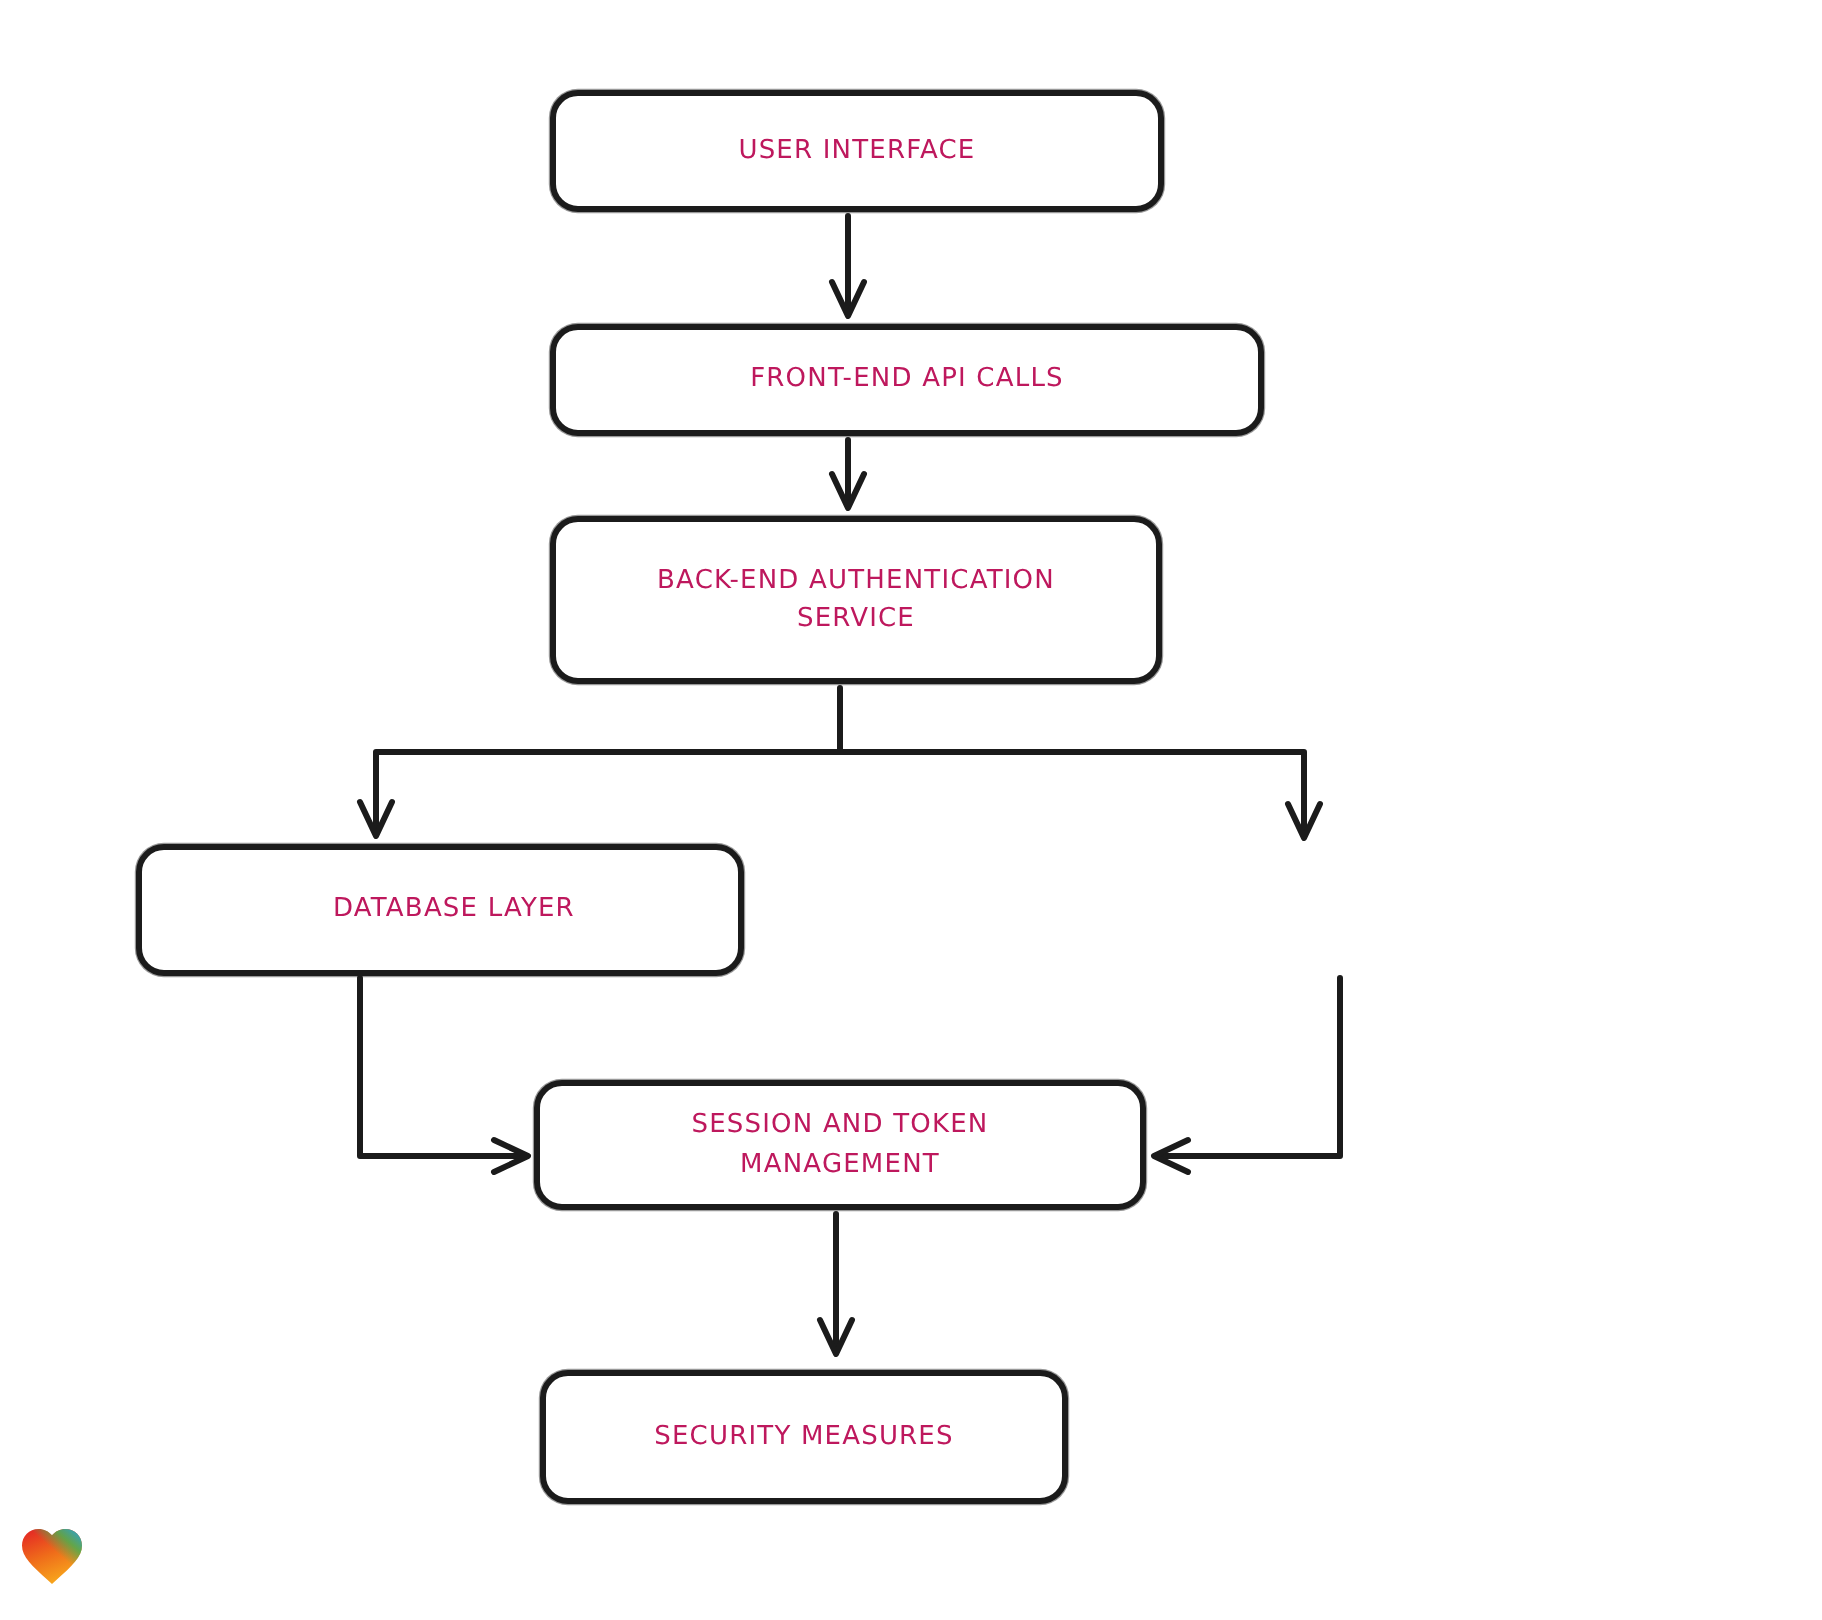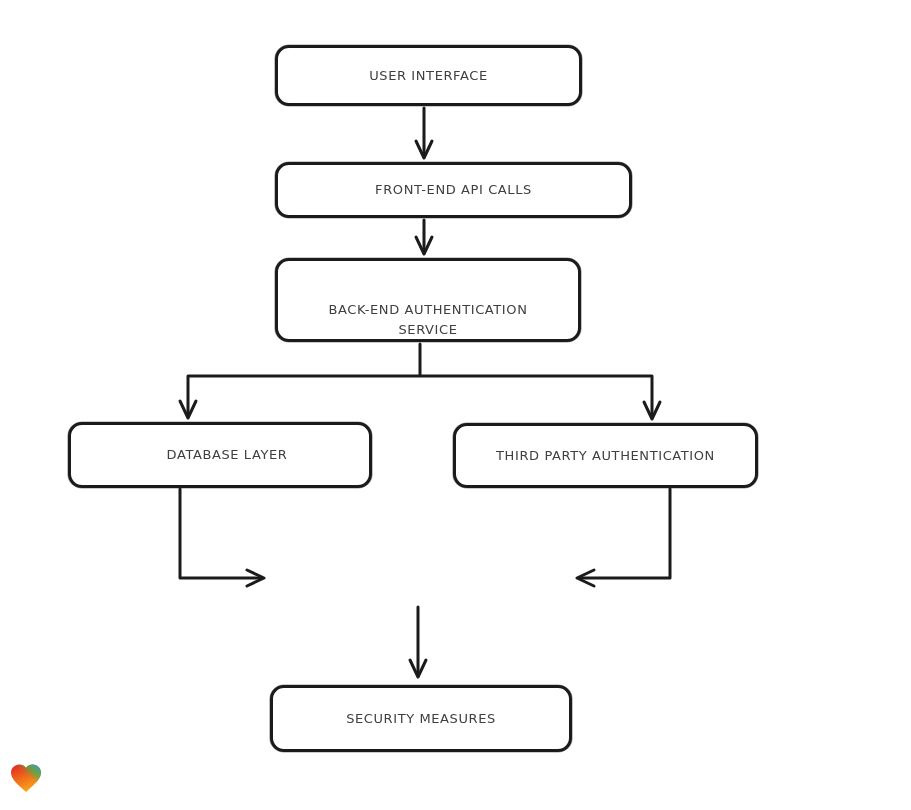--- a/index.html
+++ b/index.html
@@ -34,30 +34,30 @@
     align-items: center;
     justify-content: center;
     box-shadow: 0 0 0 0.6px rgba(27,27,27,0.45);
   }
   .node-label {
     white-space: pre-line;
     text-align: center;
     font-size: 13px;
     letter-spacing: 0.6px;
     line-height: 1.5;
-    color: #404040;
+    color: #be185d;
     padding: 0 10px;
   }
   .n1 { left: 275px; top: 45px;  width: 307px; height: 61px; }
   .n2 { left: 275px; top: 162px; width: 357px; height: 56px; }
-  .n3 { left: 275px; top: 258px; width: 306px; height: 84px; align-items: flex-end; }
+  .n3 { left: 275px; top: 258px; width: 306px; height: 84px; }
   .n4 { left: 68px;  top: 422px; width: 304px; height: 66px; padding-left: 14px; }
   .n5 { left: 453px; top: 423px; width: 305px; height: 65px; }
   .n6 { left: 267px; top: 540px; width: 306px; height: 65px; }
-  .n7 { left: 270px; top: 685px; width: 302px; height: 67px; }
+  .n7 { left: 270px; top: 685px; width: 264px; height: 67px; }
   .brand-logo {
     position: absolute;
     left: 8px;
     top: 760px;
     width: 36px;
     height: 36px;
     cursor: pointer;
   }
 </style>
 </head>
@@ -109,24 +109,25 @@
 
   <div class="node n3">
     <span class="node-label">BACK-END AUTHENTICATION
 SERVICE</span>
   </div>
 
   <div class="node n4">
     <span class="node-label">DATABASE LAYER</span>
   </div>
 
-  <div class="node n5">
-    <span class="node-label">THIRD PARTY AUTHENTICATION</span>
+
+  <div class="node n6">
+    <span class="node-label">SESSION AND TOKEN
+MANAGEMENT</span>
   </div>
-
 
   <div class="node n7">
     <span class="node-label">SECURITY MEASURES</span>
   </div>
 
   <svg class="brand-logo" viewBox="0 0 24 24" xmlns="http://www.w3.org/2000/svg">
     <defs>
       <linearGradient id="heart-base" x1="0" y1="0" x2="0.45" y2="1">
         <stop offset="0" stop-color="#e32026"></stop>
         <stop offset="0.55" stop-color="#ef6c1a"></stop>

